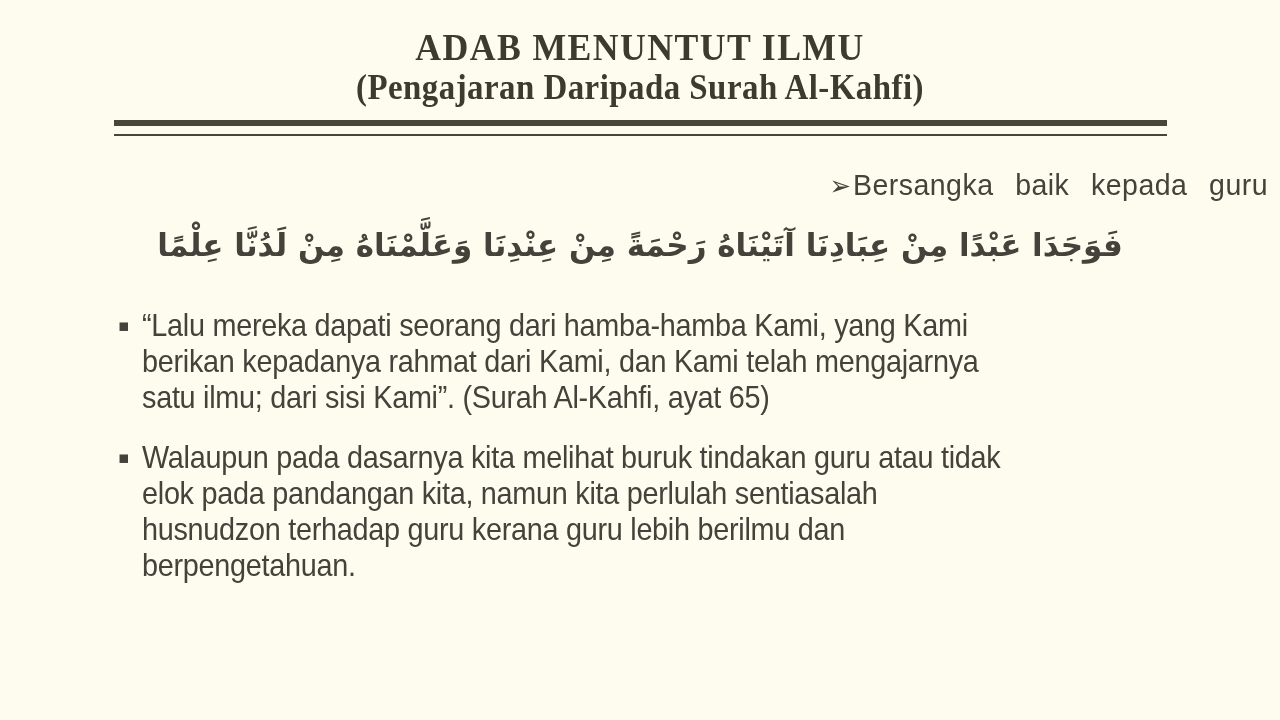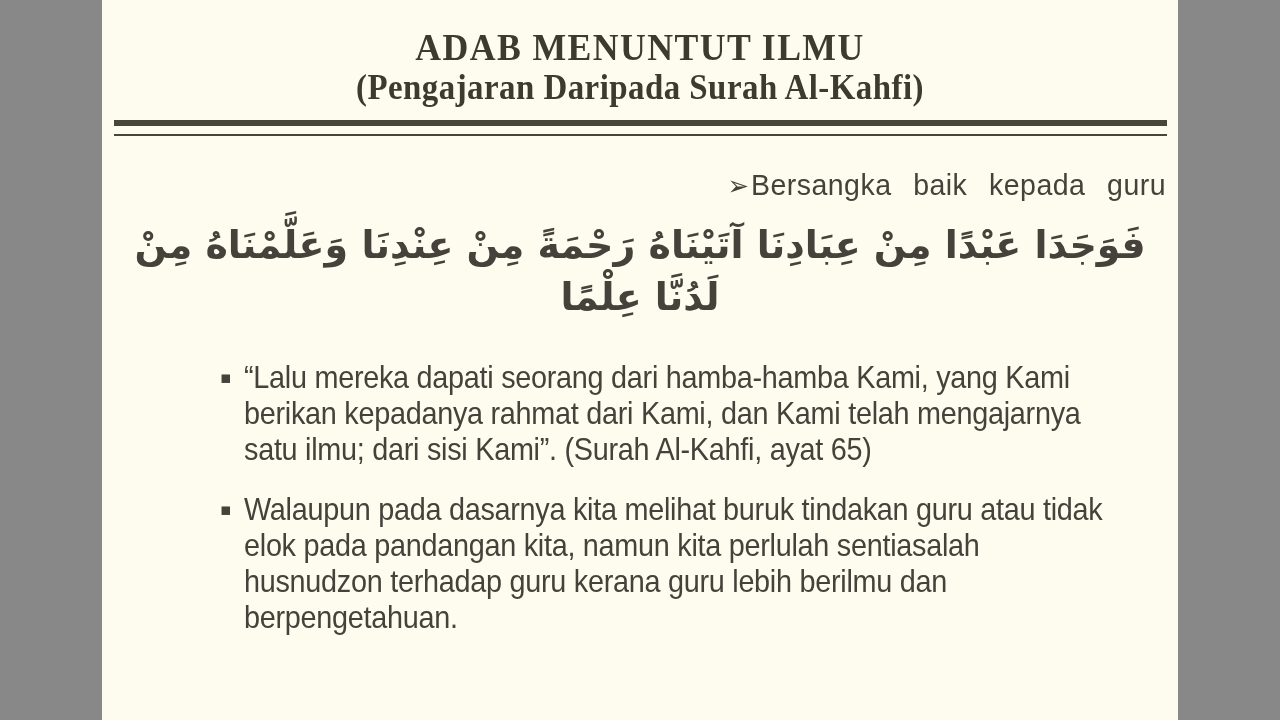--- a/index.html
+++ b/index.html
@@ -5,21 +5,21 @@
   html, body {
     margin: 0;
     padding: 0;
   }
   body {
     background: #888;
     font-family: "Liberation Sans", "DejaVu Sans", sans-serif;
   }
   .slide {
     position: relative;
-    width: 1076px;
+    width: 1280px;
     height: 720px;
     margin: 0 auto;
     background: var(--c-background, #fcfbeb);
     color: var(--c-text, #46413a);
     overflow: hidden;
   }
   .title-block {
     padding-top: 26px;
     text-align: center;
     color: var(--c-title, #3f3a30);
@@ -74,21 +74,21 @@
   .subtitle-text {
     word-spacing: 14px;
     letter-spacing: 0.5px;
   }
   .arabic-row {
     margin-top: 16px;
     text-align: center;
     direction: rtl;
     font-family: "DejaVu Sans", sans-serif;
     font-weight: bold;
-    font-size: 38px;
+    font-size: 31px;
     line-height: 52px;
     color: var(--c-text, #46413a);
   }
   .bullets {
     margin-top: 36px;
   }
   .bullet {
     display: flex;
     align-items: flex-start;
     margin: 0 40px 24px 118px;

